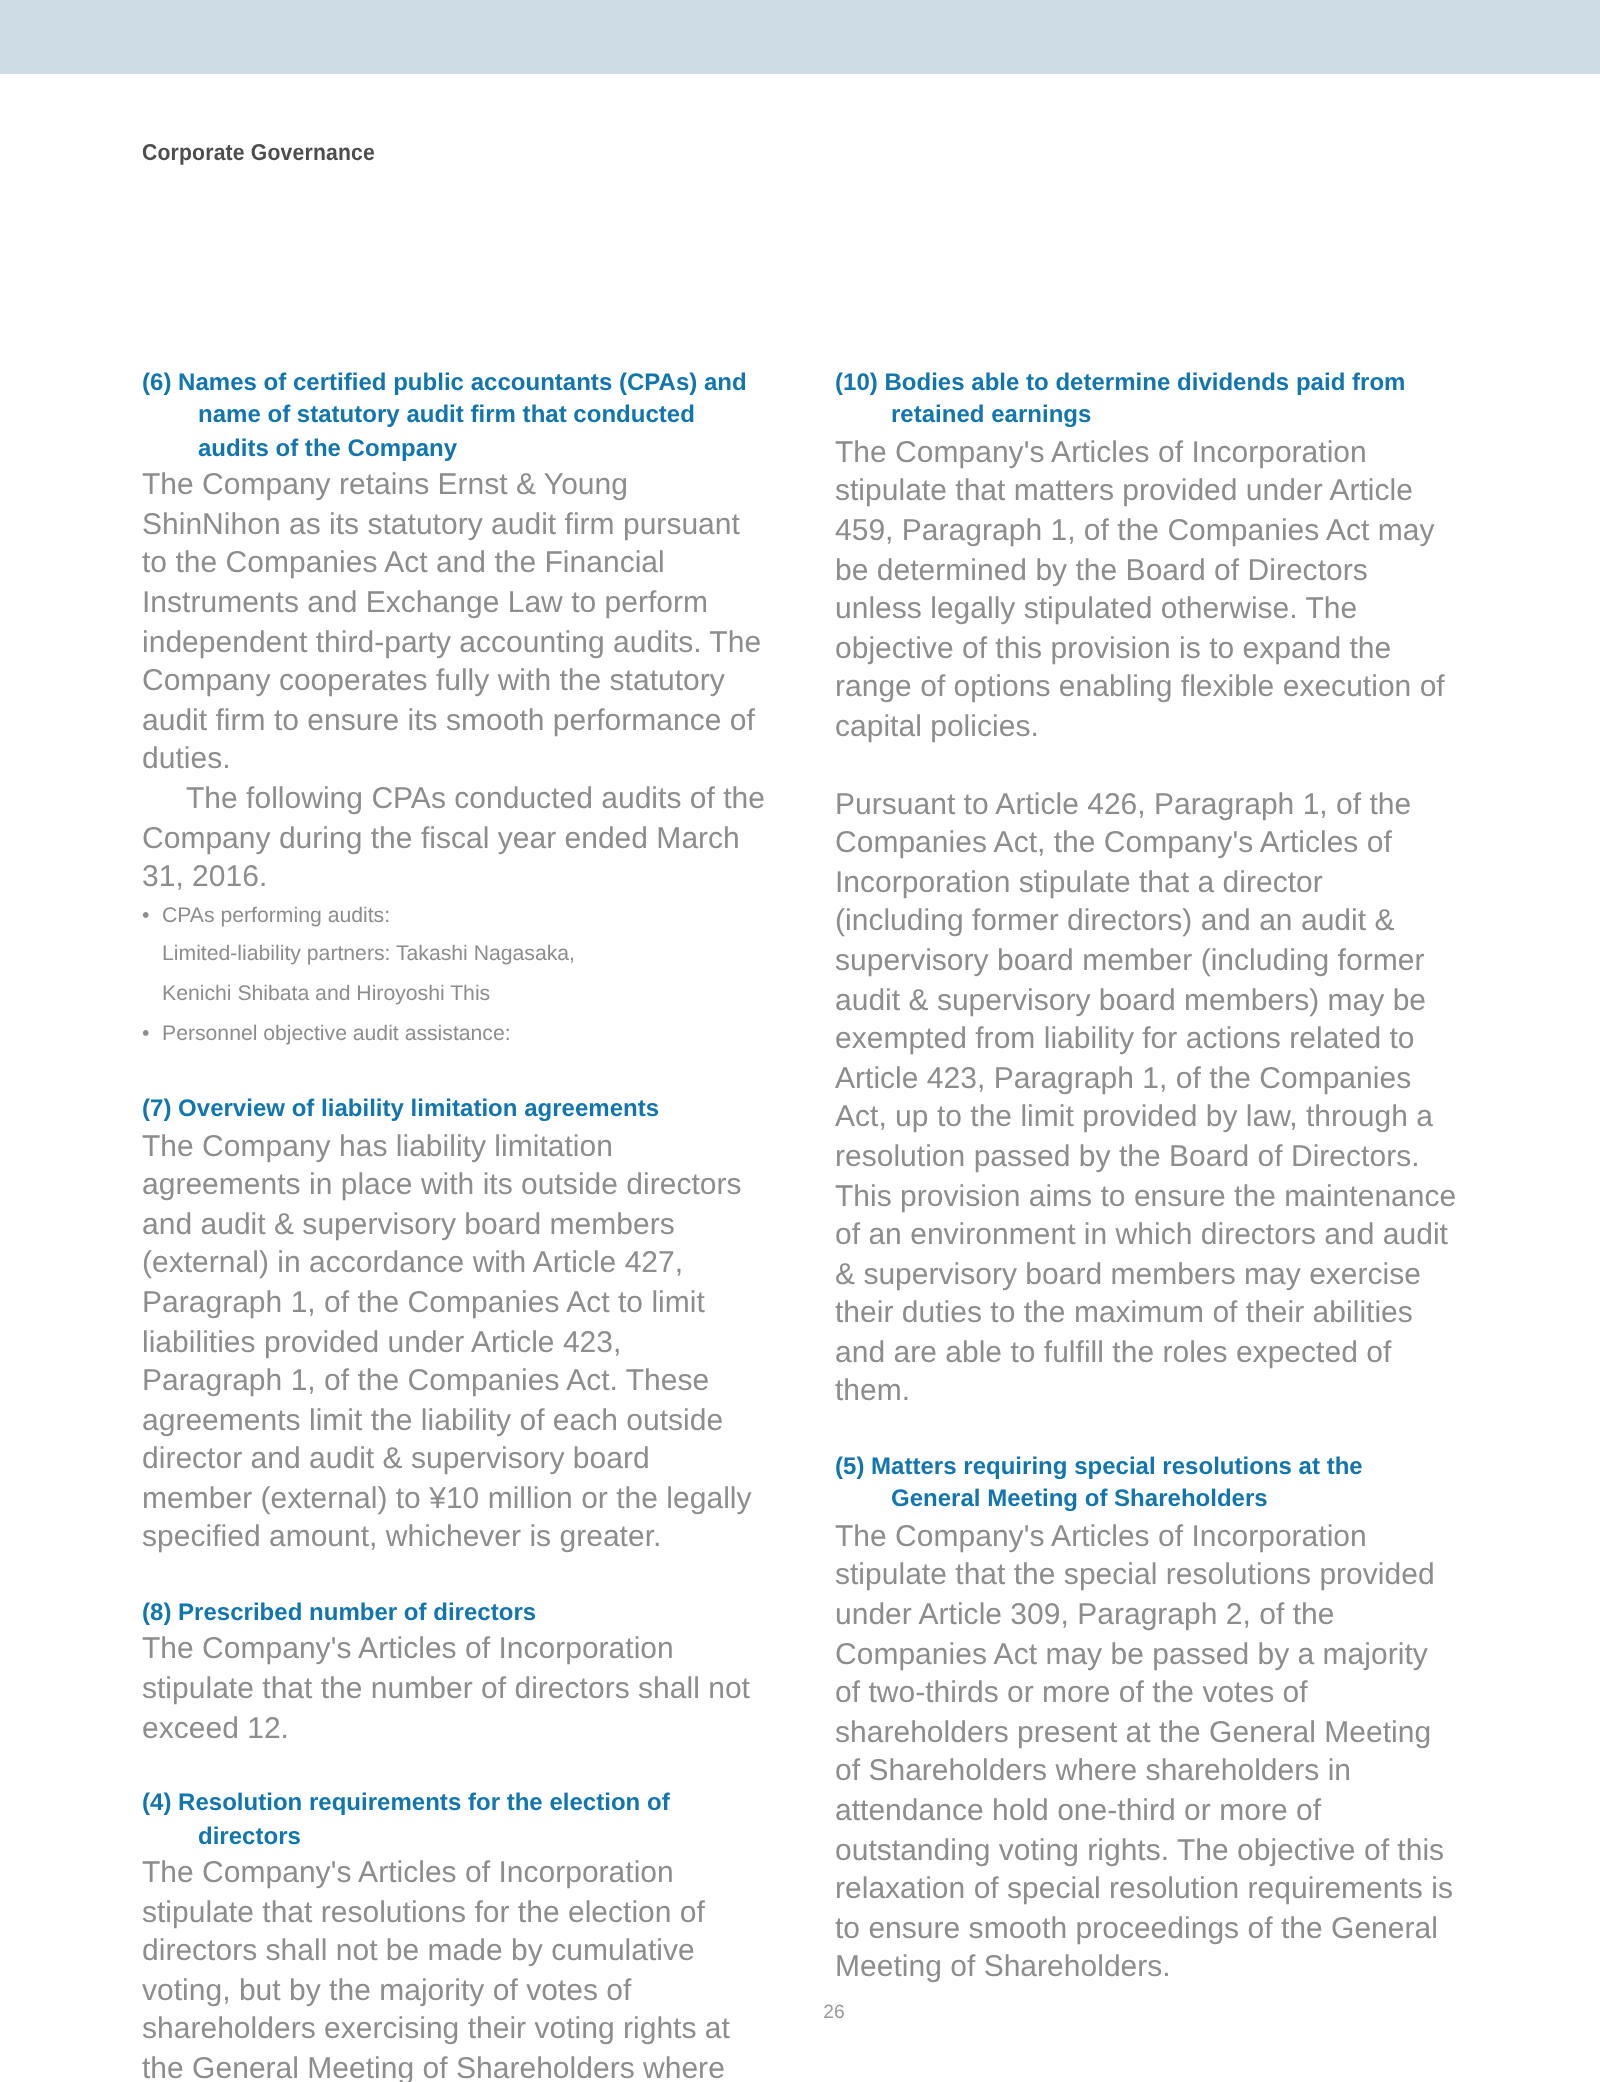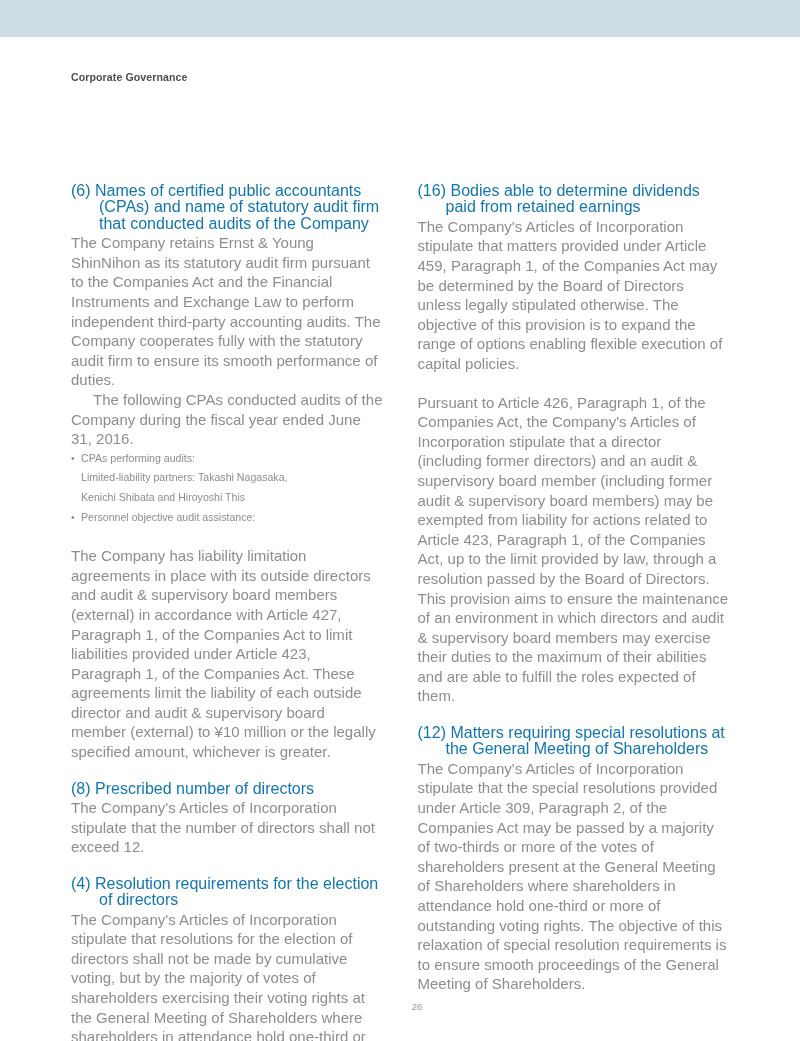--- a/index.html
+++ b/index.html
@@ -52,22 +52,22 @@
 
   .section {
     margin-bottom: 19px;
   }
   .section:last-child {
     margin-bottom: 0;
   }
 
   h2.sec-head {
     margin: 0 0 1px 0;
-    font-size: 16px;
-    font-weight: normal;
+    font-size: 12px;
+    font-weight: bold;
     line-height: 16.4px;
     color: #1276ae;
     padding-left: 28px;
     text-indent: -28px;
     letter-spacing: 0.01px;
   }
 
   p.body-text {
     margin: 0;
     font-size: 15px;
@@ -122,62 +122,63 @@
 
 <div class="page-header">Corporate Governance</div>
 
 <div class="columns">
 
   <div class="col">
 
     <div class="section">
       <h2 class="sec-head">(6) Names of certified public accountants (CPAs) and name of statutory audit firm that conducted audits of the Company</h2>
       <p class="body-text">The Company retains Ernst &amp; Young ShinNihon as its statutory audit firm pursuant to the Companies Act and the Financial Instruments and Exchange Law to perform independent third-party accounting audits. The Company cooperates fully with the statutory audit firm to ensure its smooth performance of duties.</p>
-      <p class="body-text indented">The following CPAs conducted audits of the Company during the fiscal year ended June 31, 2016.</p>
+      <p class="body-text indented">The following CPAs conducted audits of the Company during the fiscal year ended March 31, 2016.</p>
       <ul class="bullets">
         <li>
           <span class="dot">•</span><span>CPAs performing audits:</span>
           <span class="sub">Limited-liability partners: Takashi Nagasaka,</span>
           <span class="sub">Kenichi Shibata and Hiroyoshi This</span>
         </li>
         <li>
           <span class="dot">•</span><span>Personnel objective audit assistance:</span>
         </li>
       </ul>
     </div>
 
     <div class="section">
+      <h2 class="sec-head">(7) Overview of liability limitation agreements</h2>
       <p class="body-text">The Company has liability limitation agreements in place with its outside directors and audit &amp; supervisory board members (external) in accordance with Article 427, Paragraph 1, of the Companies Act to limit liabilities provided under Article 423, Paragraph 1, of the Companies Act. These agreements limit the liability of each outside director and audit &amp; supervisory board member (external) to ¥10 million or the legally specified amount, whichever is greater.</p>
     </div>
 
     <div class="section">
       <h2 class="sec-head">(8) Prescribed number of directors</h2>
       <p class="body-text">The Company's Articles of Incorporation stipulate that the number of directors shall not exceed 12.</p>
     </div>
 
     <div class="section">
       <h2 class="sec-head">(4) Resolution requirements for the election of directors</h2>
       <p class="body-text">The Company's Articles of Incorporation stipulate that resolutions for the election of directors shall not be made by cumulative voting, but by the majority of votes of shareholders exercising their voting rights at the General Meeting of Shareholders where shareholders in attendance hold one-third or more of outstanding voting rights.</p>
     </div>
 
   </div>
 
   <div class="col">
 
     <div class="section">
-      <h2 class="sec-head">(16) Bodies able to determine dividends paid from retained earnings</h2>
+      <h2 class="sec-head">(10) Bodies able to determine dividends paid from retained earnings</h2>
       <p class="body-text">The Company's Articles of Incorporation stipulate that matters provided under Article 459, Paragraph 1, of the Companies Act may be determined by the Board of Directors unless legally stipulated otherwise. The objective of this provision is to expand the range of options enabling flexible execution of capital policies.</p>
     </div>
 
     <div class="section">
       <p class="body-text">Pursuant to Article 426, Paragraph 1, of the Companies Act, the Company's Articles of Incorporation stipulate that a director (including former directors) and an audit &amp; supervisory board member (including former audit &amp; supervisory board members) may be exempted from liability for actions related to Article 423, Paragraph 1, of the Companies Act, up to the limit provided by law, through a resolution passed by the Board of Directors. This provision aims to ensure the maintenance of an environment in which directors and audit &amp; supervisory board members may exercise their duties to the maximum of their abilities and are able to fulfill the roles expected of them.</p>
     </div>
 
     <div class="section">
-      <h2 class="sec-head">(12) Matters requiring special resolutions at the General Meeting of Shareholders</h2>
+      <h2 class="sec-head">(5) Matters requiring special resolutions at the General Meeting of Shareholders</h2>
       <p class="body-text">The Company's Articles of Incorporation stipulate that the special resolutions provided under Article 309, Paragraph 2, of the Companies Act may be passed by a majority of two-thirds or more of the votes of shareholders present at the General Meeting of Shareholders where shareholders in attendance hold one-third or more of outstanding voting rights. The objective of this relaxation of special resolution requirements is to ensure smooth proceedings of the General Meeting of Shareholders.</p>
     </div>
 
   </div>
 
 </div>
 
 <div class="page-number">26</div>
 
 </body></html>

